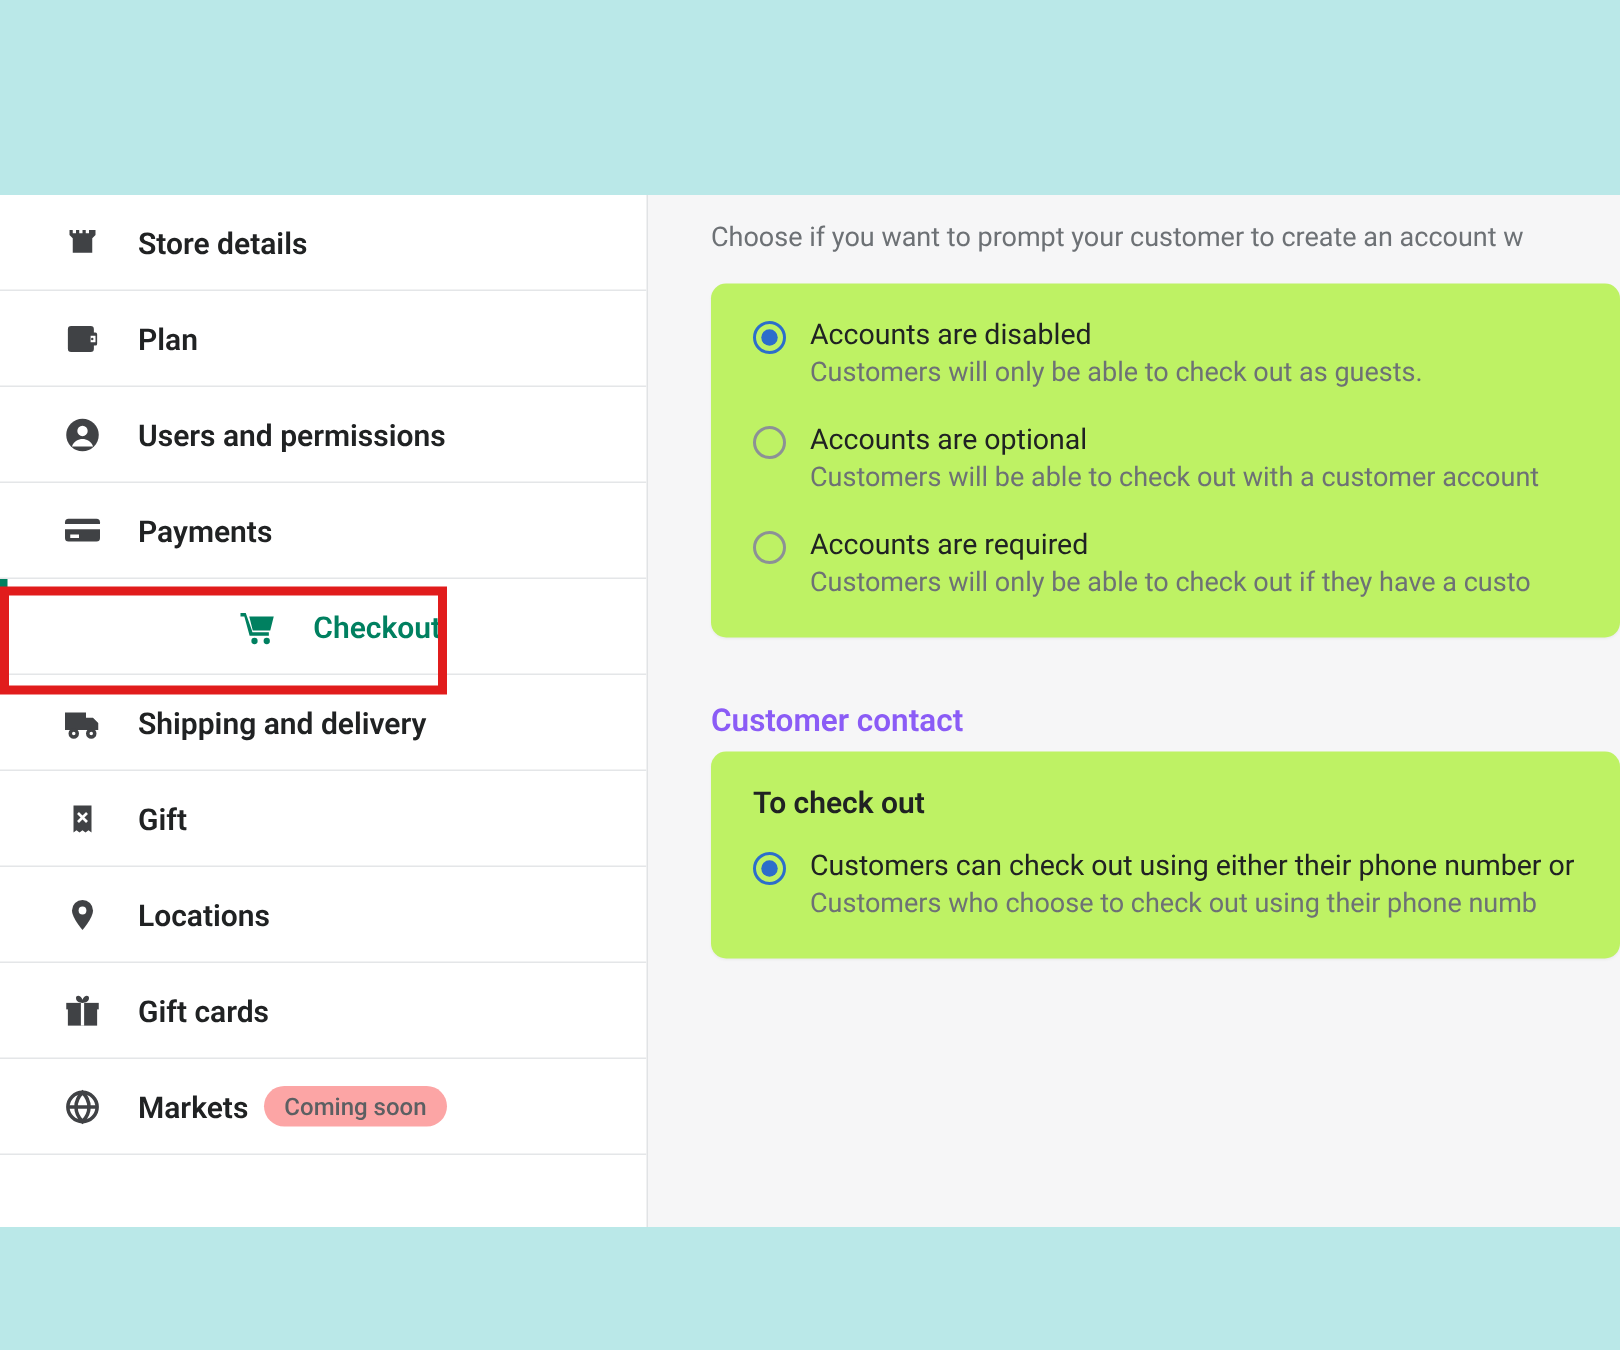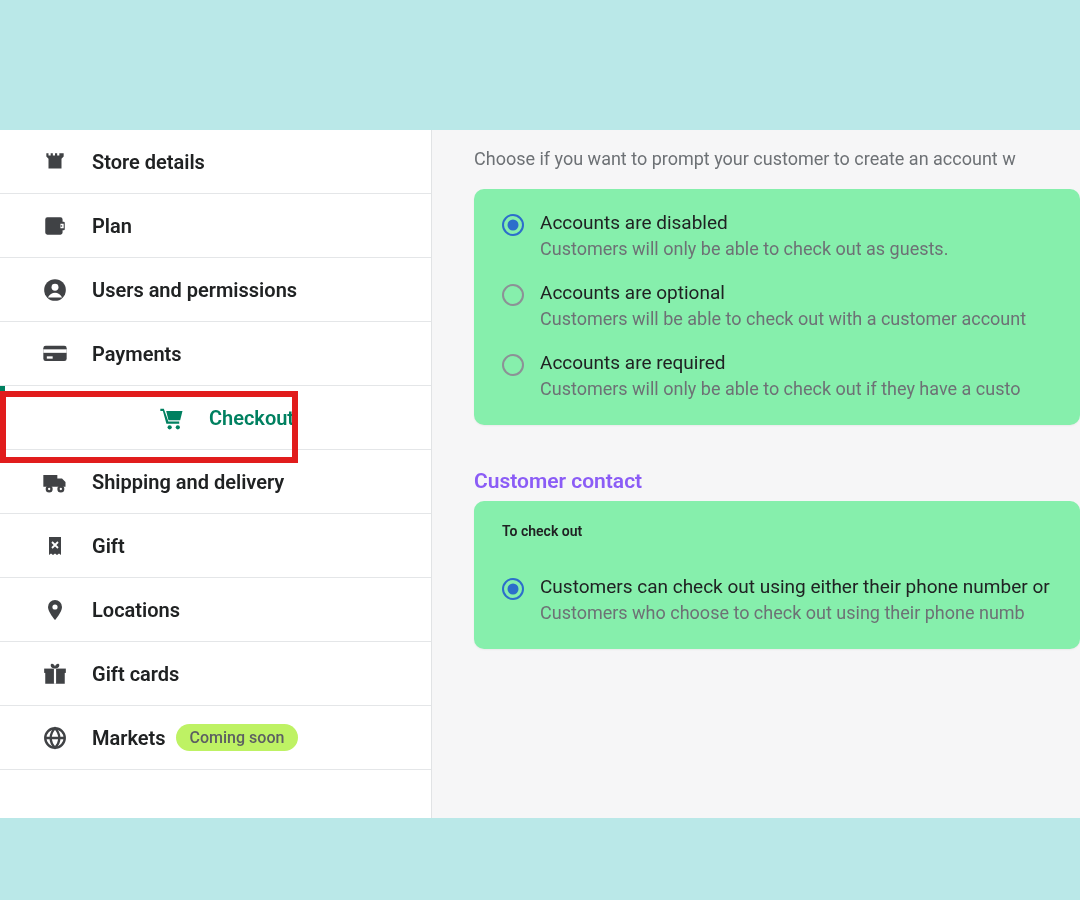--- a/index.html
+++ b/index.html
@@ -59,21 +59,21 @@
     justify-content: center;
   }
   .side-item.active .icon-slot { color: #008060; }
   .side-item.active .label { color: #008060; }
 
   .badge {
     display: inline-block;
     margin-left: 10px;
     padding: 4px 14px;
     border-radius: 14px;
-    background: #bef264;
+    background: #fca5a5;
     color: #5c5f62;
     font-size: 16px;
     font-weight: 500;
   }
 
   
   .highlight-box {
     position: absolute;
     top: 391px;
     left: 0;
@@ -91,21 +91,21 @@
     padding: 18px 0 0 42px;
     overflow: hidden;
   }
   .section-desc {
     font-size: 18px;
     color: #6d7175;
     margin-bottom: 20px;
     white-space: nowrap;
   }
   .card {
-    background: #86efac;
+    background: #bef264;
     border-radius: 10px;
     padding: 22px 28px 26px 28px;
     box-shadow: 0 1px 2px rgba(0,0,0,.05);
     margin-bottom: 44px;
   }
   .radio-row {
     display: flex;
     align-items: flex-start;
     margin-bottom: 22px;
   }
@@ -145,24 +145,24 @@
   }
 
   .sec-title {
     font-size: 21px;
     font-weight: 600;
     color: #8b5cf6;
     margin-bottom: 8px;
   }
 
   .card2-head {
-    font-size: 14px;
+    font-size: 20px;
     font-weight: 600;
     color: #202223;
-    margin-bottom: 36px;
+    margin-bottom: 18px;
   }
 
   svg { display: block; }
 </style>
 </head>
 <body>
 
 <div class="app-frame">
 
   <nav class="sidebar">

